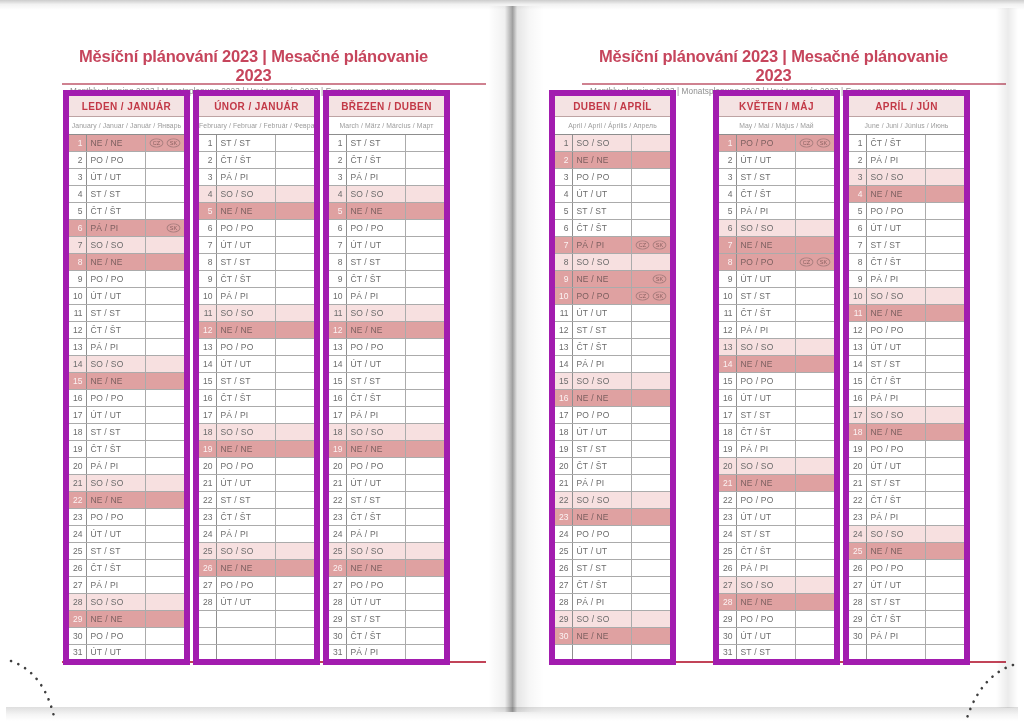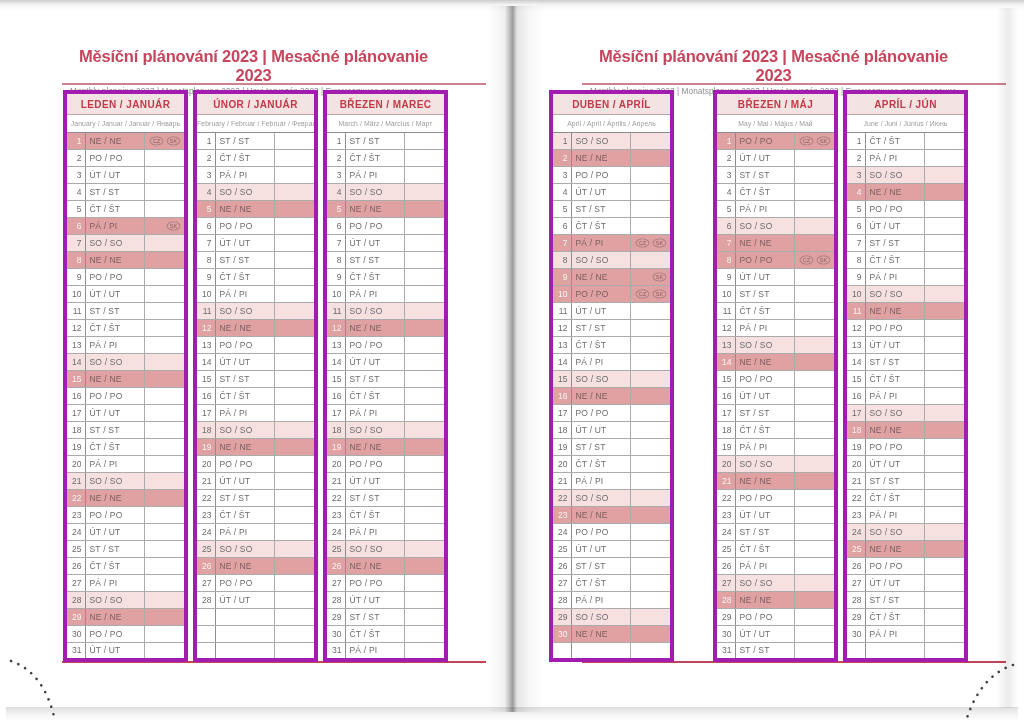--- a/index.html
+++ b/index.html
@@ -24,21 +24,21 @@
   .page-title { margin:0; font-size:16.5px; font-weight:bold; color:#c6455c; letter-spacing:-0.2px; }
   .page-subtitle { display:block; font-size:8.2px; color:#8e8e8e; margin-top:2px; letter-spacing:0.1px; }
   .rule { position:absolute; height:2px; width:424px; }
   .rule.top { top:83px; background:#cf8190; }
   .rule.bottom { top:661px; background:#c24458; }
   .rule.lp { left:62px; } .rule.rp { left:582px; }
 
   
   .month { position:absolute; top:90px; width:121px; }
   .m0{left:63px} .m1{left:193px} .m2{left:323px} .m3{left:549px} .m4{left:713px} .m5{left:843px}
-  table.cal { width:121px; border-collapse:collapse; table-layout:fixed; border:4px solid #a21caf; }
+  table.cal { width:121px; border-collapse:collapse; table-layout:fixed; border:6px solid #a21caf; }
   .cal th, .cal td { padding:0; overflow:hidden; white-space:nowrap; }
   .cal th.mh { height:20px; background:#f4e3e3; color:#c23947; font-size:10px; font-weight:bold;
     letter-spacing:0.4px; text-align:center; border-bottom:1px solid #bda3a3; }
   .cal th.ms { height:17px; background:#ffffff; color:#9c9c9c; font-size:6.8px; font-weight:normal;
     text-align:center; border-bottom:1px solid #8d8d8d; letter-spacing:0.1px; }
   .cal tbody tr { height:17px; }
   .cal td { border:1px solid #ababab; font-size:8.5px; color:#6b6b6b; }
   .cal td.num { text-align:right; padding-right:3px; border-right-color:#8f8f8f; }
   .cal td.day { padding-left:4px; letter-spacing:0.2px; }
   .cal td.note { text-align:right; padding-right:3px; }
@@ -421,21 +421,21 @@
 </div>
 <div class="month m2">
   <table class="cal">
     <colgroup>
         <col style="width:20px">
         <col style="width:59px">
         <col style="width:42px">
       </colgroup>
     <thead>
       <tr>
-          <th class="mh" colspan="3">BŘEZEN / MAREC</th>
+          <th class="mh" colspan="3">BŘEZEN / DUBEN</th>
         </tr>
       <tr>
           <th class="ms" colspan="3">March / März / Március / Март</th>
         </tr>
     </thead>
     <tbody>
         <tr>
           <td class="num">1</td>
           <td class="day">ST / ST</td>
           <td class="note"></td>
@@ -769,21 +769,21 @@
 </div>
 <div class="month m4">
   <table class="cal">
     <colgroup>
         <col style="width:20px">
         <col style="width:59px">
         <col style="width:42px">
       </colgroup>
     <thead>
       <tr>
-          <th class="mh" colspan="3">BŘEZEN / MÁJ</th>
+          <th class="mh" colspan="3">KVĚTEN / MÁJ</th>
         </tr>
       <tr>
           <th class="ms" colspan="3">May / Mai / Május / Май</th>
         </tr>
     </thead>
     <tbody>
         <tr class="dark">
           <td class="num">1</td>
           <td class="day">PO / PO</td>
           <td class="note"><span class="badge">CZ</span><span class="badge">SK</span></td>

